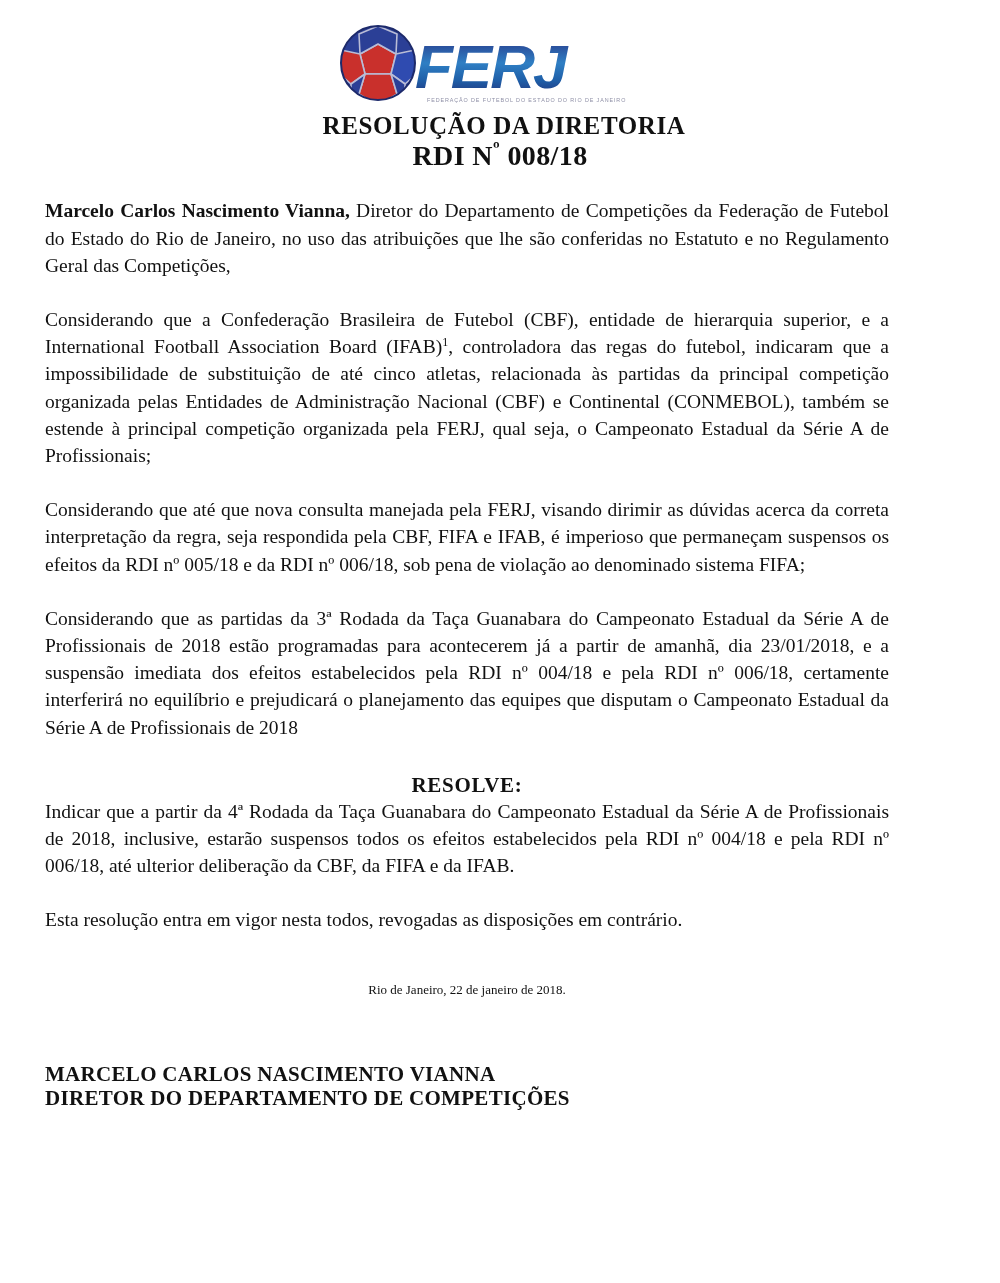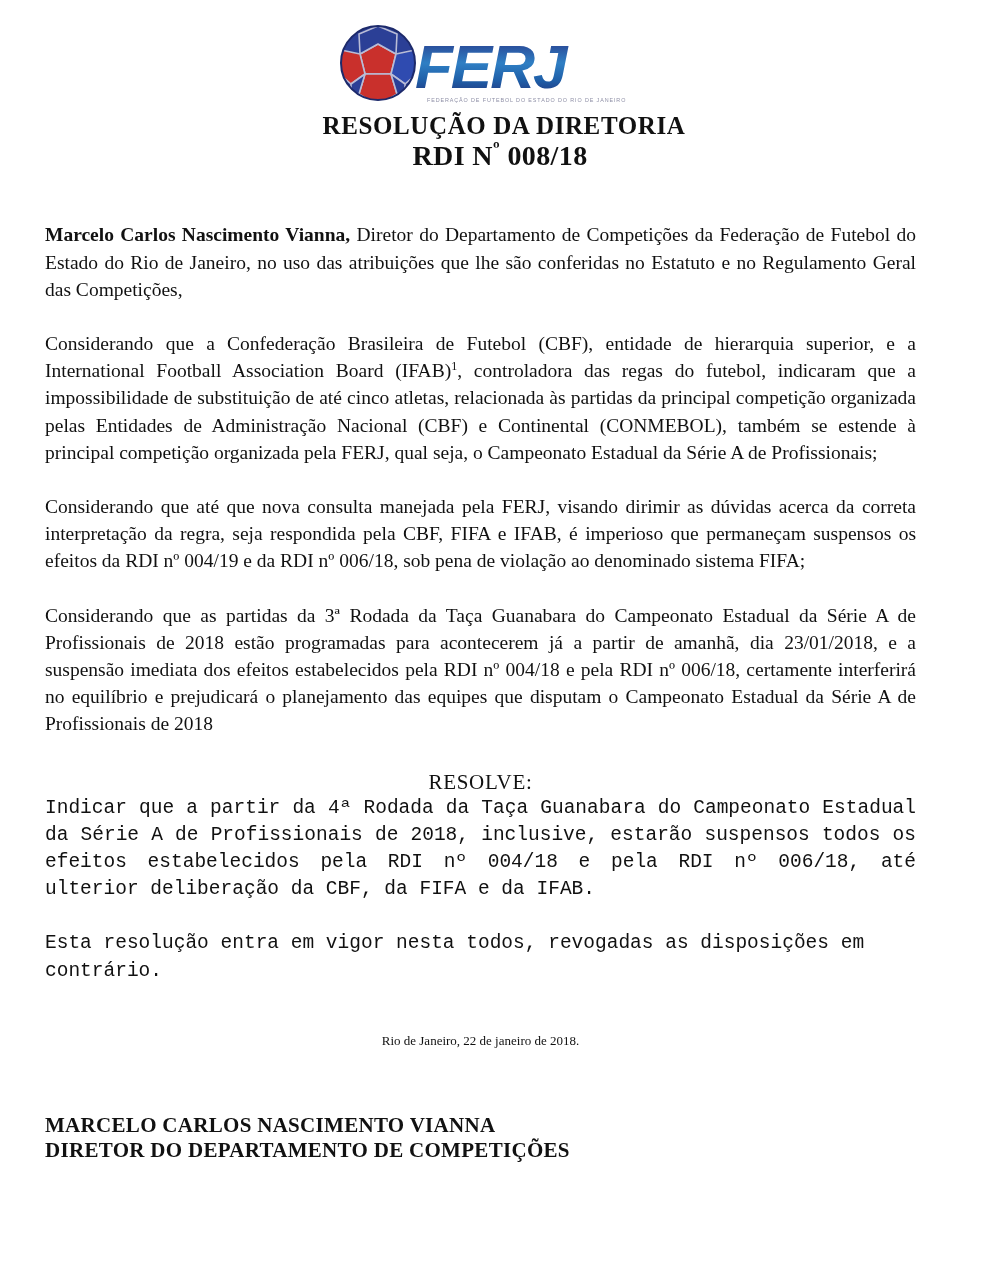--- a/index.html
+++ b/index.html
@@ -54,23 +54,23 @@
   .doc-subtitle {
     font-size: 28px;
     font-weight: bold;
     letter-spacing: 0.4px;
     line-height: 1.12;
     margin: 0;
   }
 
   
   .body-area {
-    margin-top: 50px;
+    margin-top: 26px;
     padding-left: 45px;
-    padding-right: 84px;
+    padding-right: 111px;
   }
   p.para {
     font-size: 19.5px;
     line-height: 27.2px;
     text-align: justify;
     text-justify: inter-word;
     margin: 0 0 27px 0;
     hyphens: none;
   }
   p.para:last-child { margin-bottom: 0; }
@@ -78,26 +78,26 @@
   sup.fn {
     font-size: 0.62em;
     vertical-align: super;
     line-height: 0;
   }
   .ord { font-size: 0.72em; vertical-align: super; line-height: 0; }
 
   .resolve {
     text-align: center;
     font-size: 21px;
-    font-weight: normal;
+    font-weight: bold;
     letter-spacing: 0.7px;
     margin: 32px 0 0 0;
   }
 
-  .spaced-top { margin-top: 48px; font-family: Liberation Mono, monospace; }
+  .spaced-top { margin-top: 48px; }
 
   .closing {
     font-size: 19.5px;
     line-height: 27.2px;
     text-align: left;
     margin: 0;
   }
 
   .place-date {
     text-align: center;
@@ -163,21 +163,21 @@
       <h2 class="doc-subtitle"><span>RDI N</span><span class="ord">º</span><span> 008/18</span></h2>
     </div>
   </div>
 
   <div class="body-area">
 
     <p class="para"><span class="lead-name">Marcelo Carlos Nascimento Vianna,</span><span> Diretor do Departamento de Competições da Federação de Futebol do Estado do Rio de Janeiro, no uso das atribuições que lhe são conferidas no Estatuto e no Regulamento Geral das Competições,</span></p>
 
     <p class="para"><span>Considerando que a Confederação Brasileira de Futebol (CBF), entidade de hierarquia superior, e a International Football Association Board (IFAB)</span><sup class="fn">1</sup><span>, controladora das regas do futebol, indicaram que a impossibilidade de substituição de até cinco atletas, relacionada às partidas da principal competição organizada pelas Entidades de Administração Nacional (CBF) e Continental (CONMEBOL), também se estende à principal competição organizada pela FERJ, qual seja, o Campeonato Estadual da Série A de Profissionais;</span></p>
 
-    <p class="para">Considerando que até que nova consulta manejada pela FERJ, visando dirimir as dúvidas acerca da correta interpretação da regra, seja respondida pela CBF, FIFA e IFAB, é imperioso que permaneçam suspensos os efeitos da RDI nº 004/19 e da RDI nº 006/18, sob pena de violação ao denominado sistema FIFA;</p>
+    <p class="para">Considerando que até que nova consulta manejada pela FERJ, visando dirimir as dúvidas acerca da correta interpretação da regra, seja respondida pela CBF, FIFA e IFAB, é imperioso que permaneçam suspensos os efeitos da RDI nº 005/18 e da RDI nº 006/18, sob pena de violação ao denominado sistema FIFA;</p>
 
     <p class="para">Considerando que as partidas da 3ª Rodada da Taça Guanabara do Campeonato Estadual da Série A de Profissionais de 2018 estão programadas para acontecerem já a partir de amanhã, dia 23/01/2018, e a suspensão imediata dos efeitos estabelecidos pela RDI nº 004/18 e pela RDI nº 006/18, certamente interferirá no equilíbrio e prejudicará o planejamento das equipes que disputam o Campeonato Estadual da Série A de Profissionais de 2018</p>
 
     <p class="resolve">RESOLVE:</p>
 
     <p class="para spaced-top">Indicar que a partir da 4ª Rodada da Taça Guanabara do Campeonato Estadual da Série A de Profissionais de 2018, inclusive, estarão suspensos todos os efeitos estabelecidos pela RDI nº 004/18 e pela RDI nº 006/18, até ulterior deliberação da CBF, da FIFA e da IFAB.</p>
 
     <p class="closing spaced-top">Esta resolução entra em vigor nesta todos, revogadas as disposições em contrário.</p>
 
     <p class="place-date">Rio de Janeiro, 22 de janeiro de 2018.</p>

